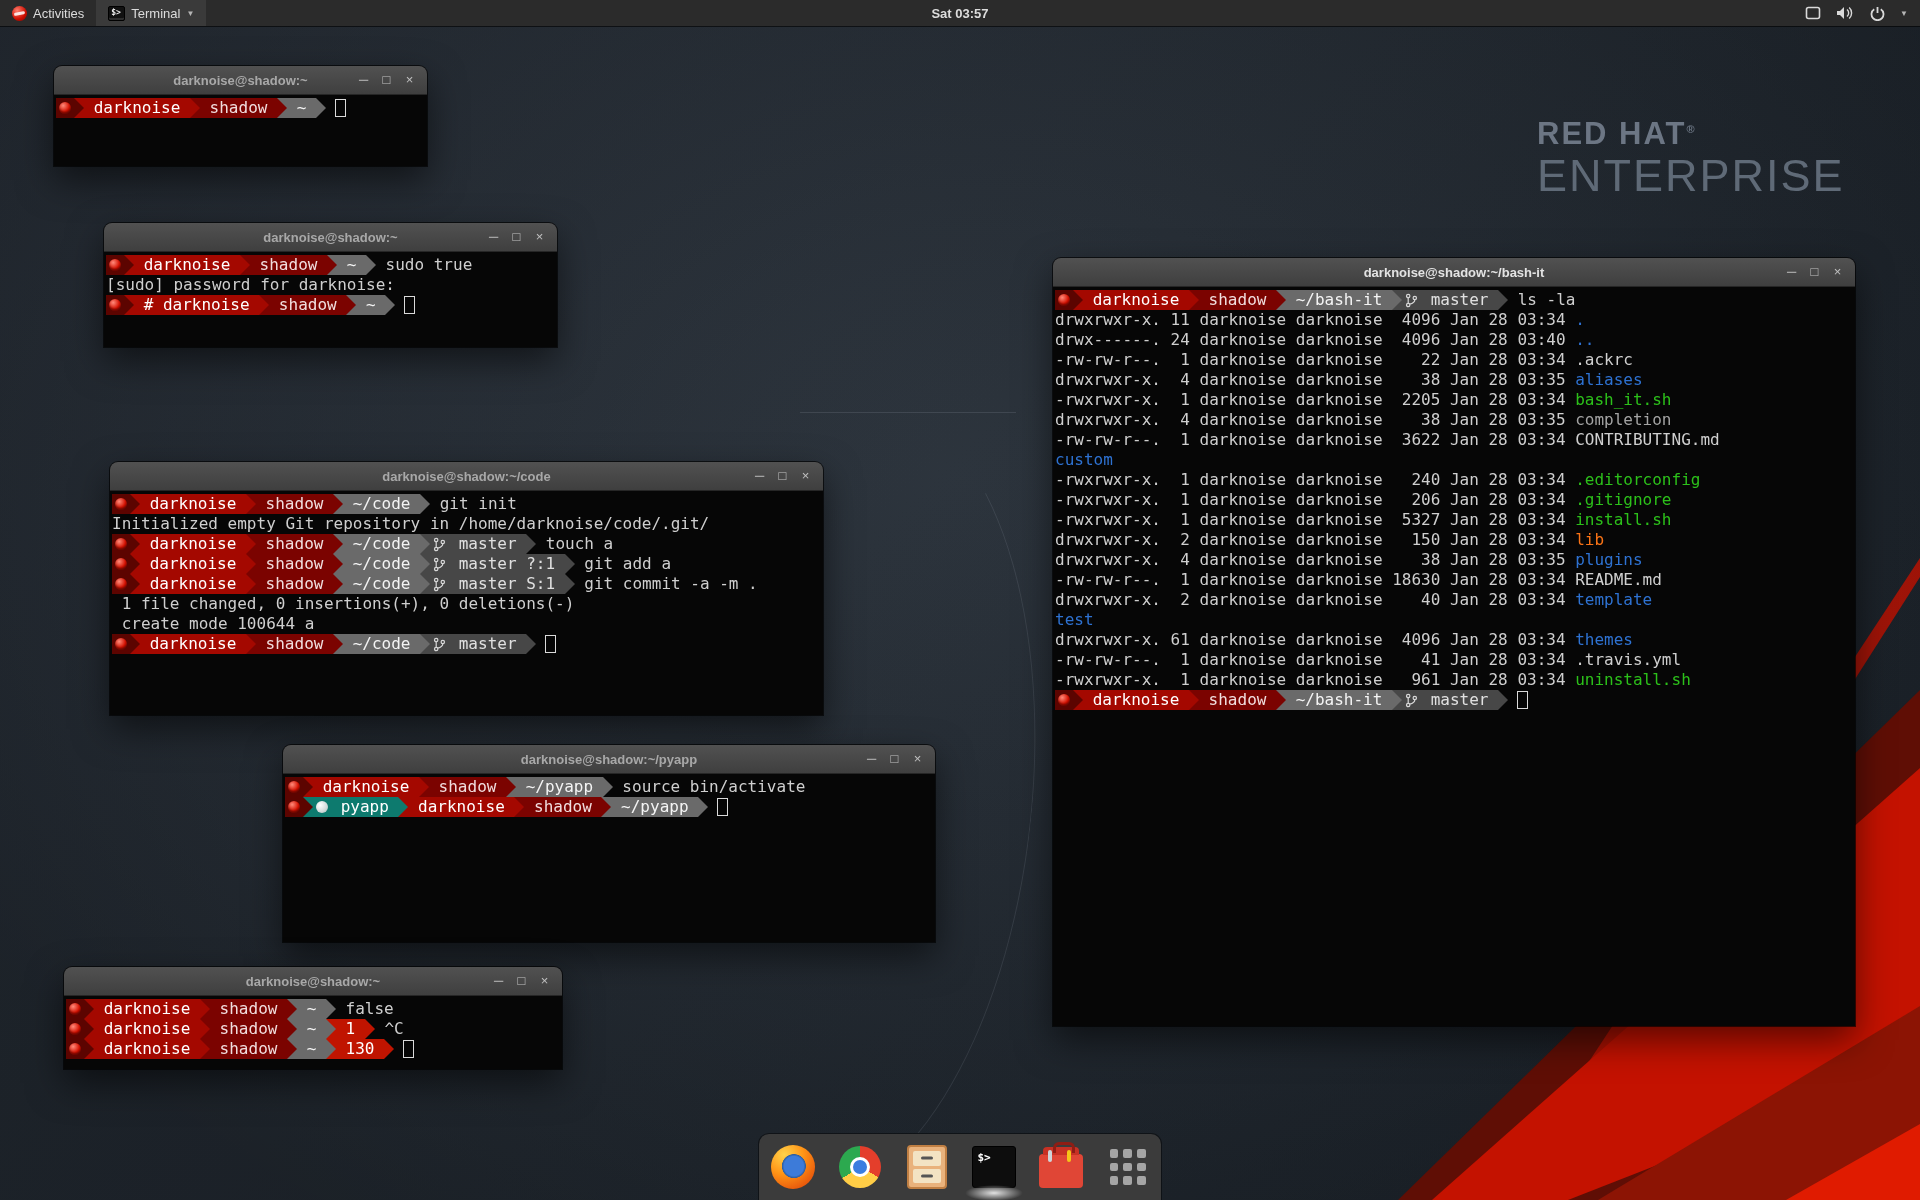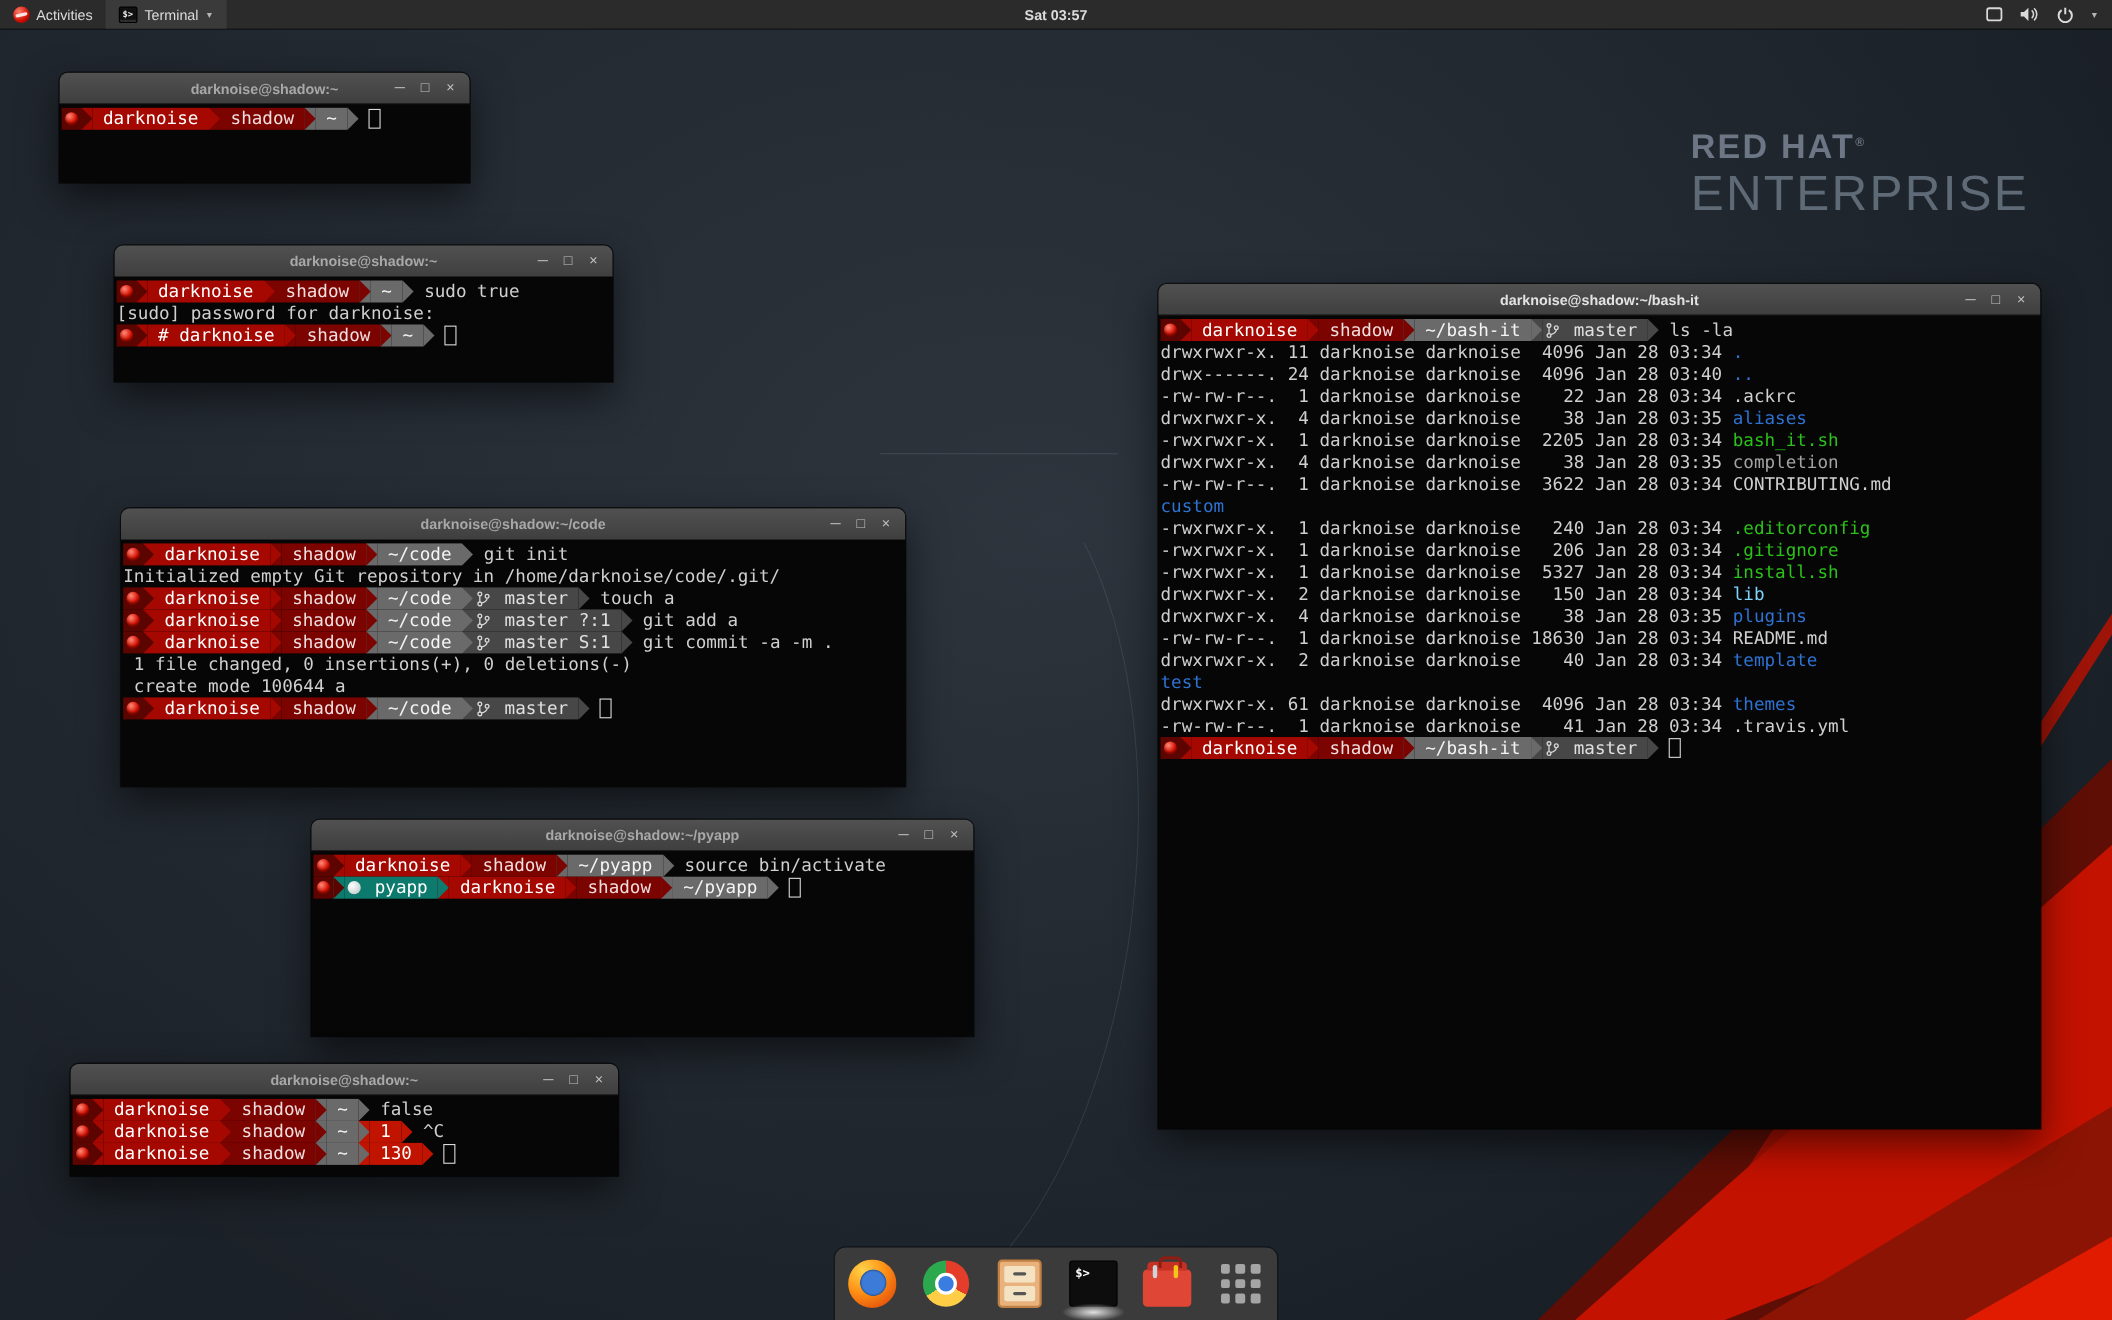--- a/index.html
+++ b/index.html
@@ -43,21 +43,21 @@
   .tb-clock{position:absolute;left:50%;transform:translateX(-50%);height:100%;display:flex;
       align-items:center;font-weight:bold}
   .tb-right{margin-left:auto;display:flex;align-items:center;gap:15px;padding-right:12px;height:100%}
   .tb-right svg{display:block}
   
   .window{position:absolute;background:#060606;border-radius:8px 8px 0 0;
       box-shadow:0 14px 36px rgba(0,0,0,.55),0 0 0 1px rgba(0,0,0,.65);z-index:10}
   .w1{left:54px;top:66px;width:373px;height:100px}
   .w2{left:104px;top:223px;width:453px;height:124px}
   .w3{left:110px;top:462px;width:713px;height:253px}
-  .w4{left:283px;top:745px;width:602px;height:197px}
+  .w4{left:283px;top:745px;width:652px;height:197px}
   .w5{left:64px;top:967px;width:498px;height:102px}
   .w6{left:1053px;top:258px;width:802px;height:768px;z-index:12}
   .titlebar{height:28px;border-radius:8px 8px 0 0;position:relative;
       background:linear-gradient(#515151,#3f3f3f);border-bottom:1px solid #262626;
       display:flex;align-items:center;justify-content:center}
   .wtitle{font-size:13px;font-weight:bold;color:#a8a8a8}
   .focused .wtitle{color:#e3e3e3}
   .wbtns{position:absolute;right:6px;top:0;height:28px;display:flex;align-items:center}
   .wbtn{width:23px;text-align:center;color:#c0c0c0;font-size:13px;line-height:28px;cursor:default}
   .term{position:absolute;top:29px;left:0;right:0;bottom:0;background:#060606;overflow:hidden;
@@ -246,27 +246,28 @@
         <div class="tline"><span class="ptext">drwx------. 24 darknoise darknoise  4096 Jan 28 03:40 </span><span class="ptext" style="color: rgb(46, 114, 210);">..</span></div>
         <div class="tline"><span class="ptext">-rw-rw-r--.  1 darknoise darknoise    22 Jan 28 03:34 </span><span class="ptext">.ackrc</span></div>
         <div class="tline"><span class="ptext">drwxrwxr-x.  4 darknoise darknoise    38 Jan 28 03:35 </span><span class="ptext" style="color: rgb(46, 114, 210);">aliases</span></div>
         <div class="tline"><span class="ptext">-rwxrwxr-x.  1 darknoise darknoise  2205 Jan 28 03:34 </span><span class="ptext" style="color: rgb(44, 192, 26);">bash_it.sh</span></div>
         <div class="tline"><span class="ptext">drwxrwxr-x.  4 darknoise darknoise    38 Jan 28 03:35 </span><span class="ptext" style="color: #a3a3a3;">completion</span></div>
         <div class="tline"><span class="ptext">-rw-rw-r--.  1 darknoise darknoise  3622 Jan 28 03:34 </span><span class="ptext">CONTRIBUTING.md</span></div>
         <div class="tline"><span class="ptext" style="color: rgb(46, 114, 210);">custom</span></div>
         <div class="tline"><span class="ptext">-rwxrwxr-x.  1 darknoise darknoise   240 Jan 28 03:34 </span><span class="ptext" style="color: rgb(44, 192, 26);">.editorconfig</span></div>
         <div class="tline"><span class="ptext">-rwxrwxr-x.  1 darknoise darknoise   206 Jan 28 03:34 </span><span class="ptext" style="color: rgb(44, 192, 26);">.gitignore</span></div>
         <div class="tline"><span class="ptext">-rwxrwxr-x.  1 darknoise darknoise  5327 Jan 28 03:34 </span><span class="ptext" style="color: rgb(44, 192, 26);">install.sh</span></div>
-        <div class="tline"><span class="ptext">drwxrwxr-x.  2 darknoise darknoise   150 Jan 28 03:34 </span><span class="ptext" style="color: #7dd3fc;">lib</span></div>
+        <div class="tline"><span class="ptext">drwxrwxr-x.  2 darknoise darknoise   150 Jan 28 03:34 </span><span class="ptext" style="color: #f97316;">lib</span></div>
         <div class="tline"><span class="ptext">drwxrwxr-x.  4 darknoise darknoise    38 Jan 28 03:35 </span><span class="ptext" style="color: rgb(46, 114, 210);">plugins</span></div>
         <div class="tline"><span class="ptext">-rw-rw-r--.  1 darknoise darknoise 18630 Jan 28 03:34 </span><span class="ptext">README.md</span></div>
         <div class="tline"><span class="ptext">drwxrwxr-x.  2 darknoise darknoise    40 Jan 28 03:34 </span><span class="ptext" style="color: rgb(46, 114, 210);">template</span></div>
         <div class="tline"><span class="ptext" style="color: rgb(46, 114, 210);">test</span></div>
         <div class="tline"><span class="ptext">drwxrwxr-x. 61 darknoise darknoise  4096 Jan 28 03:34 </span><span class="ptext" style="color: rgb(46, 114, 210);">themes</span></div>
         <div class="tline"><span class="ptext">-rw-rw-r--.  1 darknoise darknoise    41 Jan 28 03:34 </span><span class="ptext">.travis.yml</span></div>
+        <div class="tline"><span class="ptext">-rwxrwxr-x.  1 darknoise darknoise   961 Jan 28 03:34 </span><span class="ptext" style="color: rgb(44, 192, 26);">uninstall.sh</span></div>
         <div class="tline"><span class="seg" style="background: rgb(92, 4, 0); color: rgb(255, 255, 255);"><span class="picon"><span class="rhball"></span></span></span><span class="pl-arrow" style="border-left-color: rgb(92, 4, 0); border-top-color: rgb(164, 8, 0); border-bottom-color: rgb(164, 8, 0);"></span><span class="seg" style="background: rgb(164, 8, 0); color: rgb(255, 255, 255);"> darknoise </span><span class="pl-arrow" style="border-left-color: rgb(164, 8, 0); border-top-color: rgb(123, 3, 0); border-bottom-color: rgb(123, 3, 0);"></span><span class="seg" style="background: rgb(123, 3, 0); color: rgb(241, 222, 222);"> shadow </span><span class="pl-arrow" style="border-left-color: rgb(123, 3, 0); border-top-color: rgb(106, 106, 106); border-bottom-color: rgb(106, 106, 106);"></span><span class="seg" style="background: rgb(106, 106, 106); color: rgb(244, 244, 244);"> ~/bash-it </span><span class="pl-arrow" style="border-left-color: rgb(106, 106, 106); border-top-color: rgb(71, 71, 71); border-bottom-color: rgb(71, 71, 71);"></span><span class="seg" style="background: rgb(71, 71, 71); color: rgb(224, 224, 224);"><span class="picon"><svg width="13" height="15" viewBox="0 0 13 15">
                 <circle cx="3.2" cy="3" r="1.7" fill="none" stroke="#d8d8d8" stroke-width="1.2"></circle>
                 <circle cx="3.2" cy="12" r="1.7" fill="none" stroke="#d8d8d8" stroke-width="1.2"></circle>
                 <circle cx="9.8" cy="5" r="1.7" fill="none" stroke="#d8d8d8" stroke-width="1.2"></circle>
                 <path d="M3.2 4.8 v5.4 M4.6 11.2 C8.6 10.2 9.8 8.4 9.8 6.8" fill="none" stroke="#d8d8d8" stroke-width="1.2"></path>
               </svg></span> master </span><span class="pl-arrow" style="border-left-color: rgb(71, 71, 71);"></span><span class="cursor"></span></div>
       </div>
     </div>
   </div>
 

